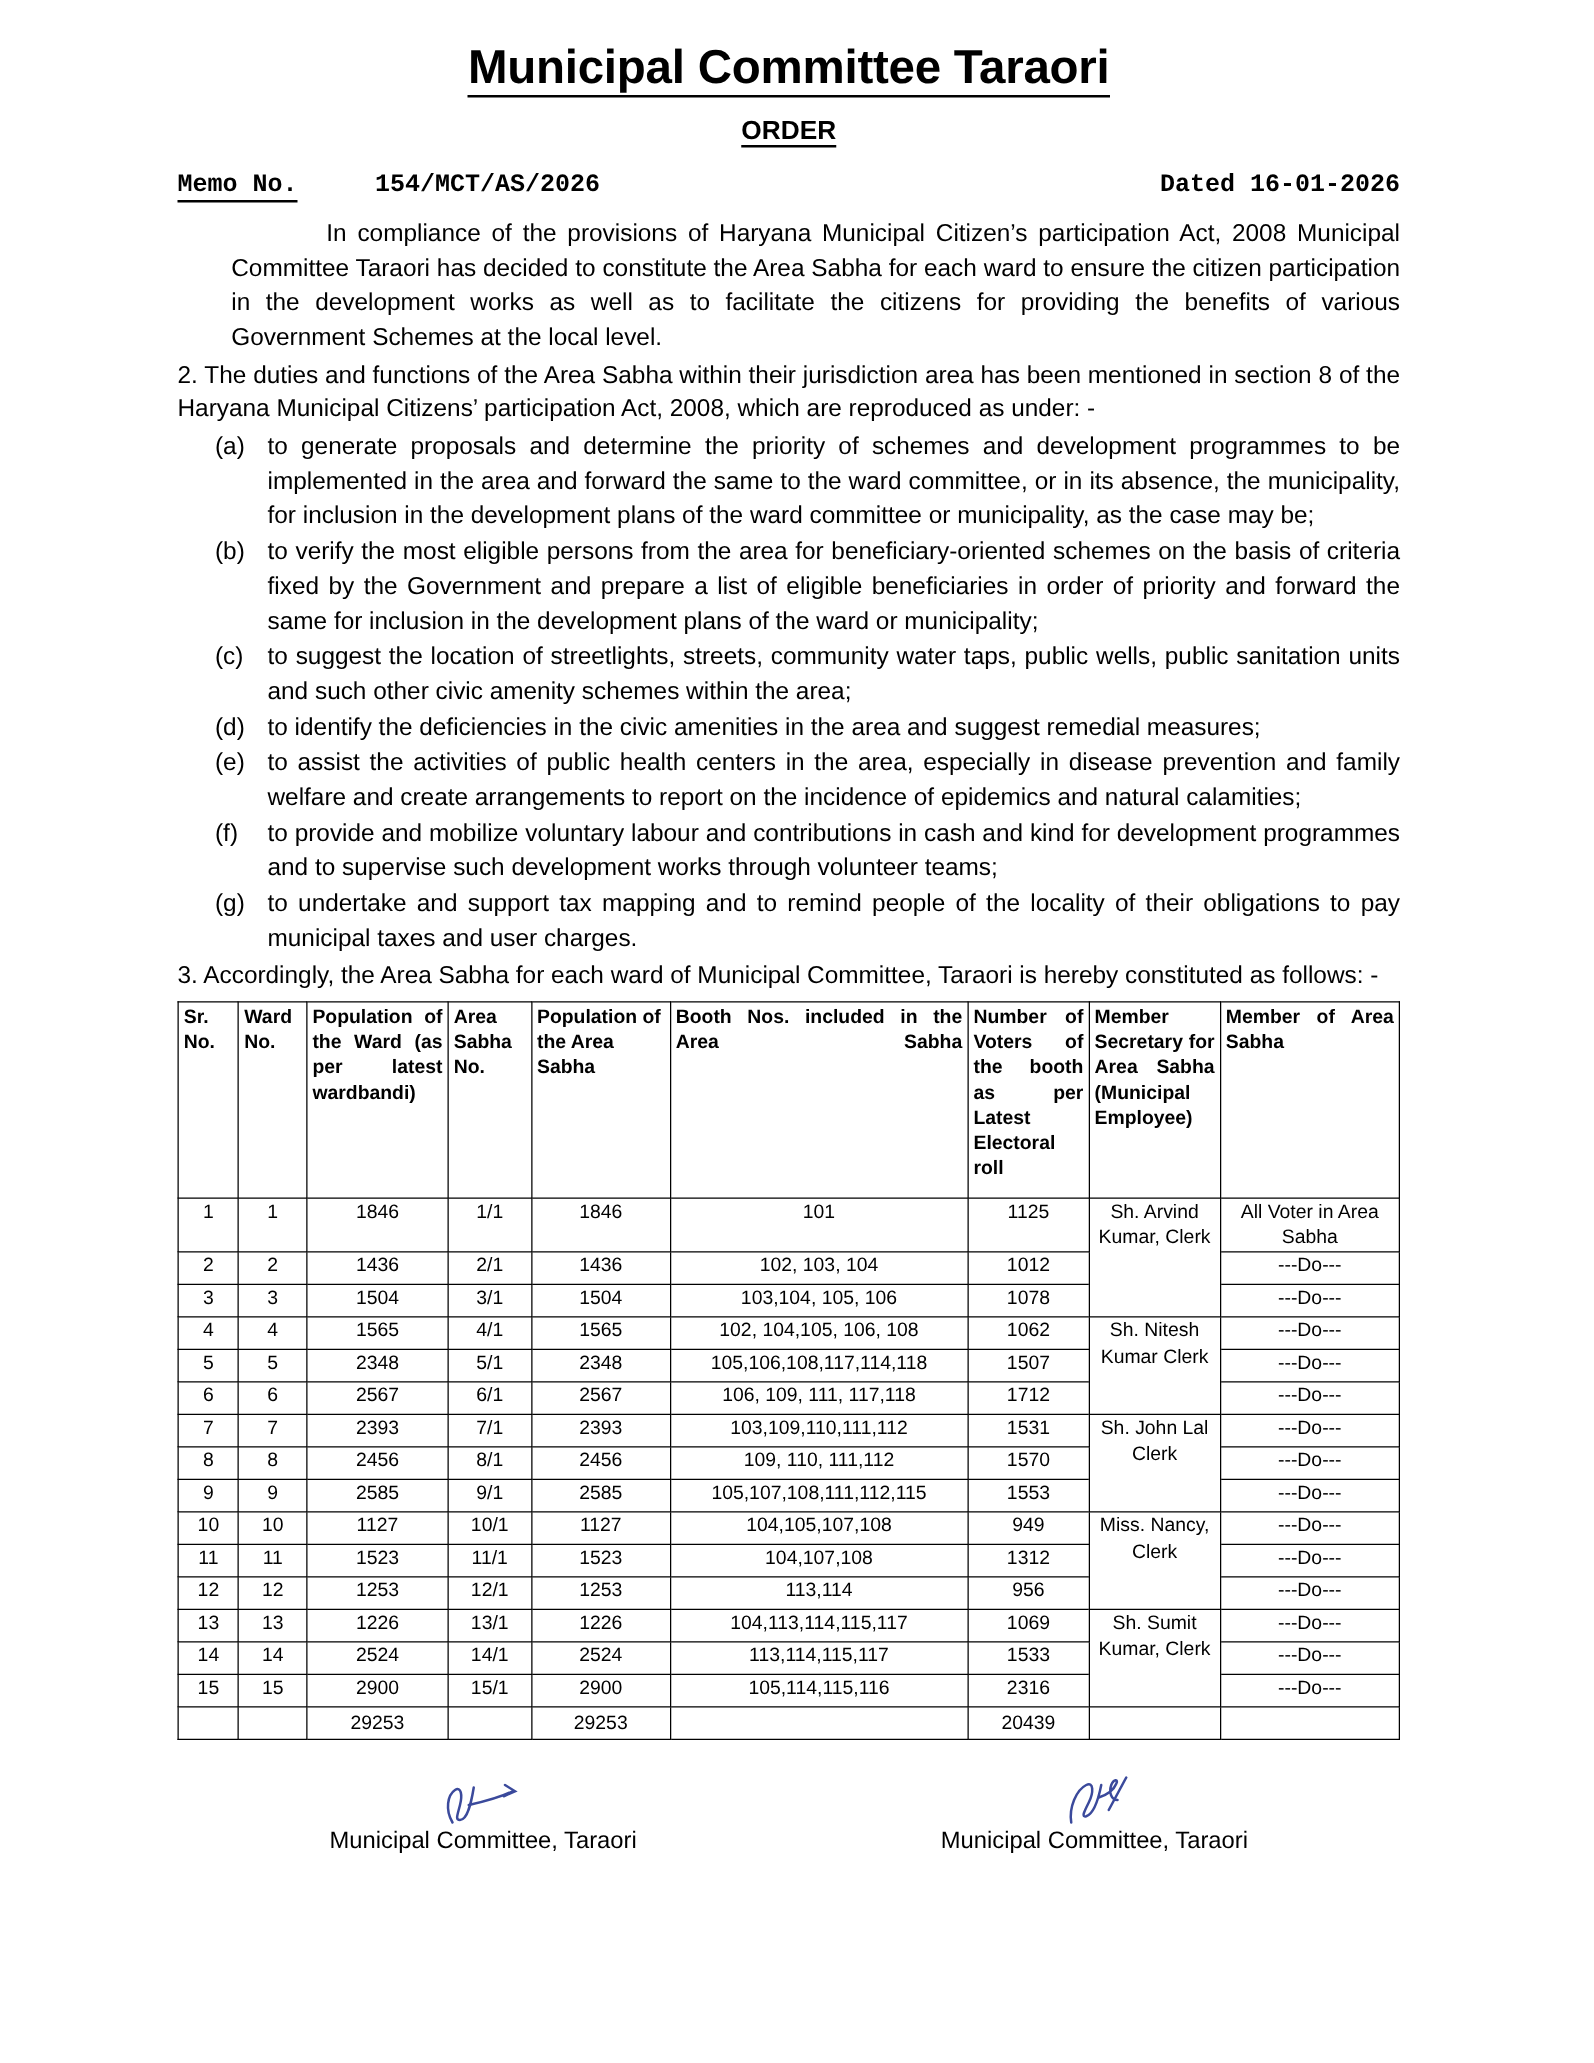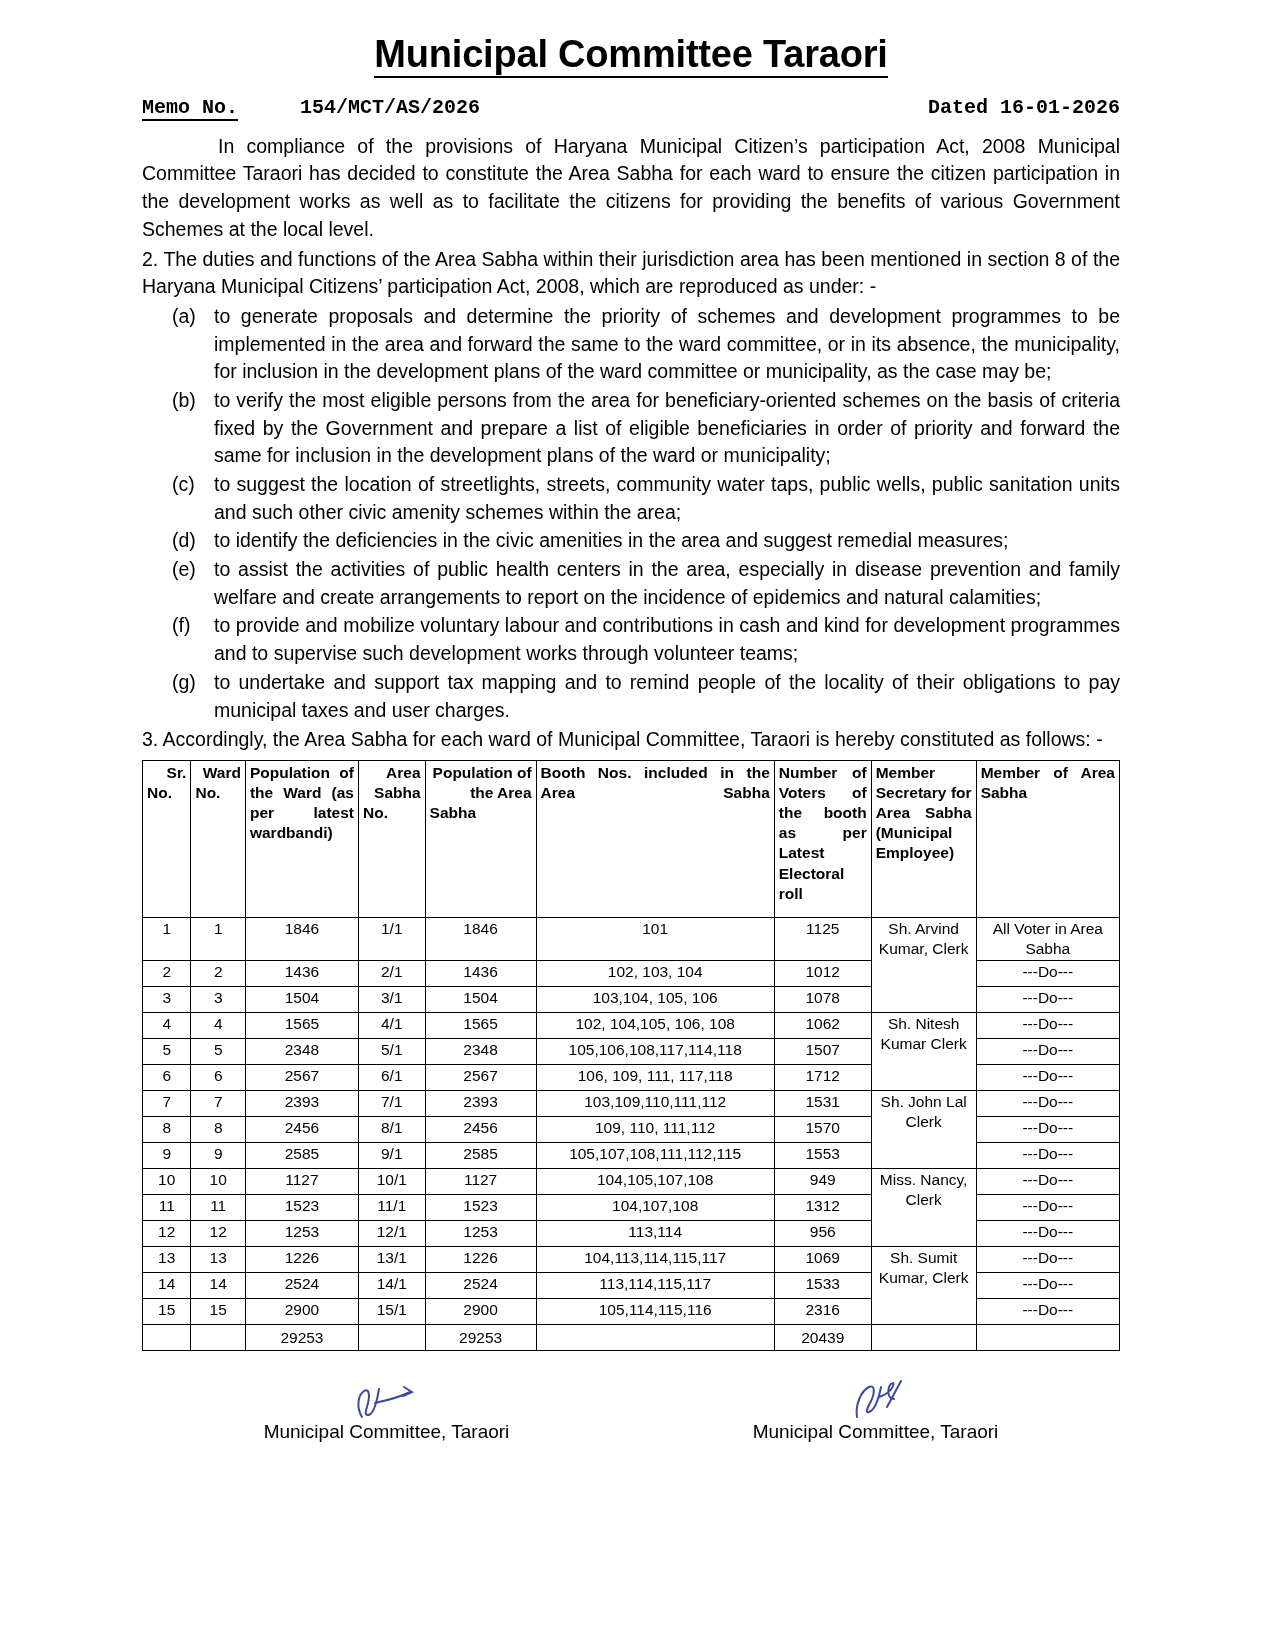--- a/index.html
+++ b/index.html
@@ -61,21 +61,21 @@
   .memo-number { margin-left: 62px; }
   .memo-date { margin-left: auto; }
 
   
   p.body-par {
     font-size: 19.5px;
     line-height: 1.42;
     text-align: justify;
     margin: 12px 0 0 0;
   }
-  p.body-par.indent { text-indent: 76px; }
+  p.body-par.indent { text-indent: 76px; margin-left: 43px; }
   p.body-par.tight { margin-top: 2px; }
 
   
   ol.letters { list-style: none; margin: 2px 0 0 0; padding: 0; }
   ol.letters li {
     display: flex;
     font-size: 19.5px;
     line-height: 1.42;
     margin-top: 1px;
   }
@@ -104,21 +104,21 @@
     font-size: 15.5px;
     line-height: 1.3;
   }
   table.sabha thead th {
     font-weight: bold;
     text-align: justify;
     text-align-last: justify;
     height: 152px;
     vertical-align: top;
   }
-  table.sabha thead th.nojust { text-align: right; text-align-last: left; }
+  table.sabha thead th.nojust { text-align: left; text-align-last: left; }
   table.sabha tbody td {
     text-align: center;
     font-weight: normal;
     height: 23px;
     padding: 1px 3px;
   }
   td.c-sr, td.c-ward { vertical-align: top; }
   td.pop-cell { vertical-align: bottom; }
   td.c-member { vertical-align: middle; font-size: 15.5px; line-height: 1.35; }
   td.c-memarea { font-size: 14px; vertical-align: middle; }
@@ -157,20 +157,21 @@
   .sign-block .sig-name { margin-top: 2px; }
 </style>
 </head>
 <body>
 
 <div class="page">
   <div class="content">
 
     <div class="doc-title"><span>Municipal Committee Taraori</span></div>
 
+    <div class="doc-subtitle"><span>ORDER</span></div>
 
     <div class="memo-row">
       <span class="memo-label">Memo No.</span>
       <span class="memo-number">154/MCT/AS/2026</span>
       <span class="memo-date">Dated 16-01-2026</span>
     </div>
 
     <p class="body-par indent">In compliance of the provisions of Haryana Municipal Citizen’s participation Act, 2008 Municipal Committee Taraori has decided to constitute the Area Sabha for each ward to ensure the citizen participation in the development works as well as to facilitate the citizens for providing the benefits of various Government Schemes at the local level.</p>
 
     <p class="body-par tight">2. The duties and functions of the Area Sabha within their jurisdiction area has been mentioned in section 8 of the Haryana Municipal Citizens’ participation Act, 2008, which are reproduced as under: -</p>

